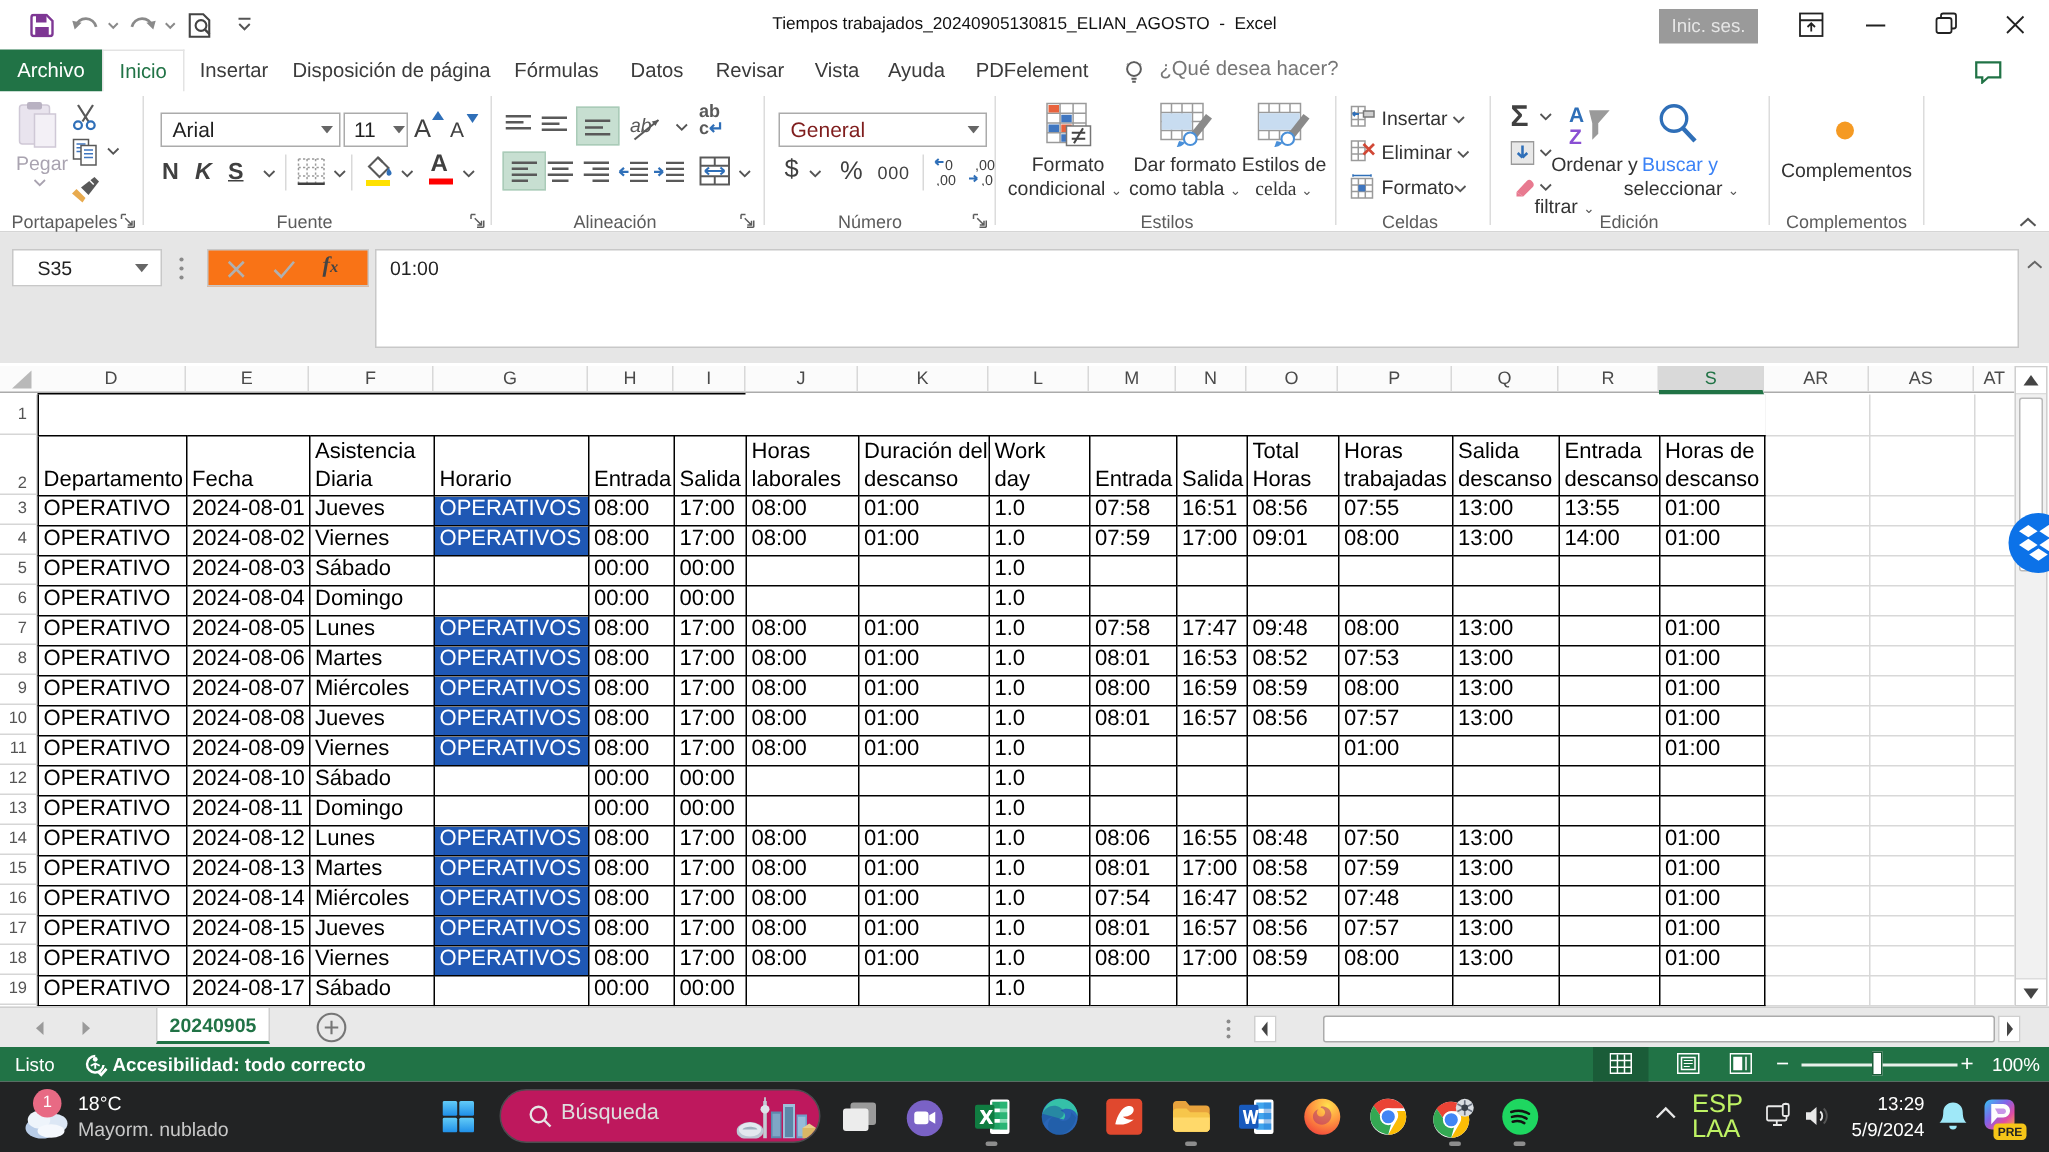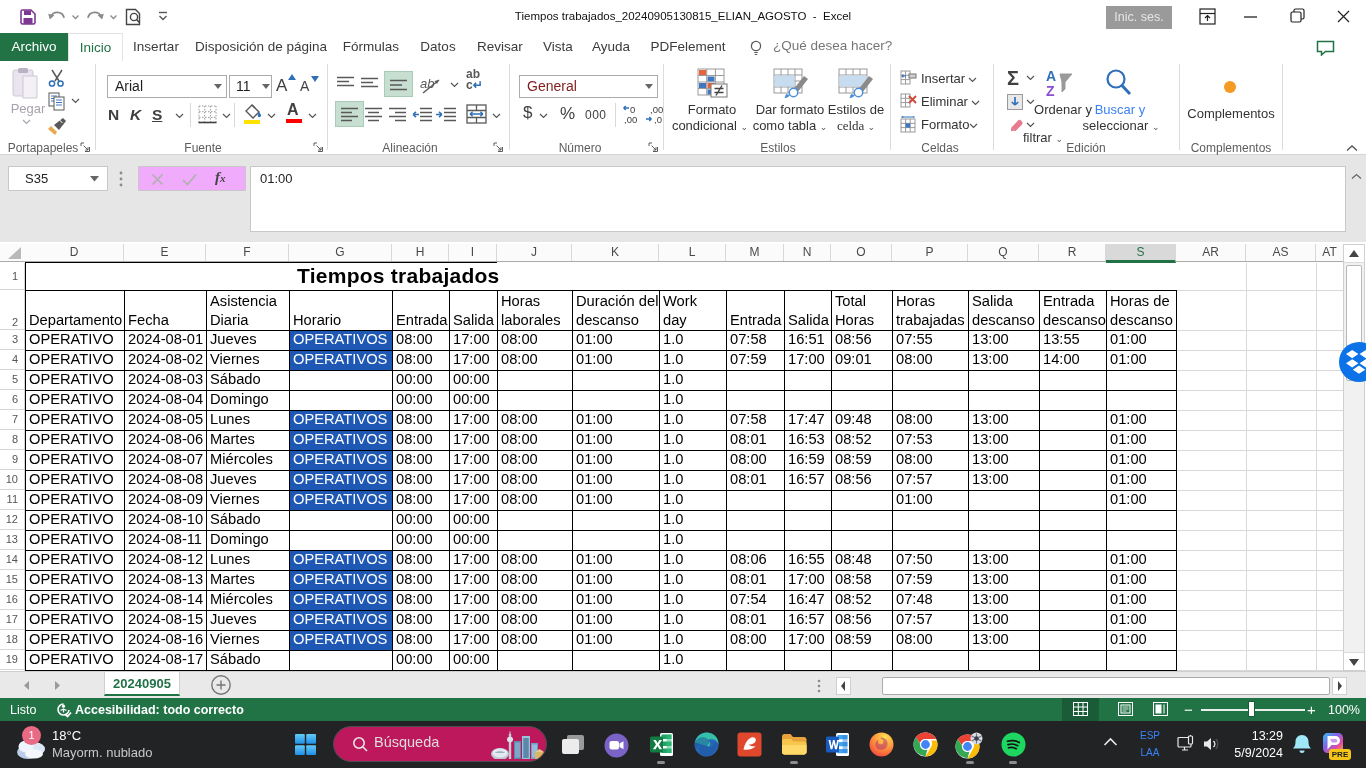--- a/index.html
+++ b/index.html
@@ -15,21 +15,21 @@
 .rtab{position:absolute;top:0;height:28px;font-size:13.5px;color:#3b3b3b;text-align:center;line-height:27px;}
 #tab-archivo{left:0;width:68px;background:#217346;color:#fff;}
 #tab-inicio{left:68px;width:55px;background:#fff;color:#217346;border:1px solid #e3e3e3;border-bottom:none;}
 
 #ribbon{left:0;top:61px;width:1366px;height:94px;background:#fff;border-bottom:1px solid #d5d5d5;}
 .gsep{position:absolute;top:3px;width:1px;height:86px;background:#dcdcdc;}
 .glabel{position:absolute;top:80px;font-size:12px;color:#5c5c5c;text-align:center;white-space:nowrap;}
 
 #fstrip{left:0;top:155px;width:1366px;height:87px;background:#e6e6e6;}
 #namebox{left:8px;top:11px;width:100px;height:25px;background:#fff;border:1px solid #c8c8c8;font-size:13px;color:#222;line-height:23px;padding-left:16px;}
-#fxbox{left:138px;top:11px;width:108px;height:25px;background:#f0abfc;border:1px solid #c8c8c8;}
+#fxbox{left:138px;top:11px;width:108px;height:25px;background:#f97316;border:1px solid #c8c8c8;}
 #fbar{left:250px;top:11px;width:1096px;height:66px;background:#fff;border:1px solid #c8c8c8;font-size:13px;color:#222;padding:4px 0 0 9px;}
 
 #grid{left:0;top:242px;width:1366px;height:429px;background:#fff;overflow:hidden;}
 #colheads{left:0;top:2px;width:1343px;height:18px;background:#fbfbfb;border-bottom:1px solid #ababab;}
 .ch{position:absolute;top:0;height:17px;font-size:12px;color:#4a4a4a;text-align:center;line-height:17px;border-right:1px solid #d8d8d8;}
 .gvl{position:absolute;background:#d8d8d8;width:1px;}
 .ghl{position:absolute;background:#d8d8d8;height:1px;}
 table#sheet{position:absolute;left:25px;top:21px;border-collapse:collapse;table-layout:fixed;background:#fff;width:1152px;}
 table#sheet td{border:1px solid #000;font-size:14.7px;color:#000;padding:0 0 0 3px;white-space:nowrap;overflow:hidden;vertical-align:bottom;line-height:18.6px;}
 table#sheet tr.dr td{line-height:15px;vertical-align:middle;padding-bottom:2px;}
@@ -843,21 +843,20 @@
           <td></td>
           <td></td>
           <td></td>
           <td></td>
           <td></td>
           <td></td>
         </tr>
   </tbody>
     </table>
   <div class="abs" id="blacktop"></div>
-  <div class="abs" id="titletext">Tiempos trabajados</div>
   <div class="abs" id="vscroll">
     <div class="sbtn" style="top:0;height:18px;border-bottom:1px solid #dcdcdc;background:#fff;"><svg width="20" height="18">
           <polygon points="10,5 15,12 5,12" fill="#444"></polygon>
         </svg></div>
     <div id="vthumb"></div>
     <div class="sbtn" style="top:407px;height:18px;border-top:1px solid #dcdcdc;background:#fff;"><svg width="20" height="18">
           <polygon points="10,13 15,6 5,6" fill="#444"></polygon>
         </svg></div>
   </div>
   <div class="abs" id="dropbox">
@@ -1060,21 +1059,21 @@
   <svg class="abs" style="left:1001px;top:11px" width="25" height="25" viewBox="0 0 25 25">
     <circle cx="12.5" cy="12.5" r="12" fill="#1ed760"></circle>
     <path d="M6.5 9.3c4-1.2 8.5-.8 11.8 1.2M7 12.6c3.3-1 7-.6 9.7 1.1M7.5 15.8c2.6-.8 5.5-.5 7.7.9" stroke="#121212" stroke-width="1.7" fill="none" stroke-linecap="round"></path>
   </svg>
   <div class="abs" style="left:1009px;top:40px;width:8px;height:3px;border-radius:2px;background:#8d8d8d;"></div>
 
   <svg class="abs" style="left:1104px;top:38px" width="0" height="0"></svg>
   <svg class="abs" style="left:1103px;top:16px" width="15" height="10">
       <path d="M1.5 8l6-6 6 6" stroke="#e8e8e8" stroke-width="1.6" fill="none"></path>
     </svg>
-  <div class="abs" style="left:1128px;top:6px;width:44px;text-align:center;color:#3b82f6;font-size:10px;line-height:17px;">ESP<br>LAA</div>
+  <div class="abs" style="left:1128px;top:6px;width:44px;color:#bef264;font-size:17px;line-height:17px;">ESP<br>LAA</div>
   <svg class="abs" style="left:1177px;top:14px" width="19" height="19" viewBox="0 0 19 19">
     <rect x="1" y="2.5" width="13" height="9.5" rx="1" fill="none" stroke="#e8e8e8" stroke-width="1.2"></rect>
     <path d="M5 15h6M7.5 12v3" stroke="#e8e8e8" stroke-width="1.2"></path>
     <rect x="11.5" y="1" width="4" height="8" rx="1" fill="#1d1f20" stroke="#e8e8e8" stroke-width="1.2"></rect>
     <path d="M13.5 1v-1" stroke="#e8e8e8"></path>
   </svg>
   <svg class="abs" style="left:1203px;top:15px" width="18" height="16" viewBox="0 0 18 16">
     <path d="M1 5.5h3l4-3.5v12l-4-3.5H1z" fill="#e8e8e8"></path>
     <path d="M10.5 5a4 4 0 010 6M12.8 3a7 7 0 010 10" stroke="#555" stroke-width="1.2" fill="none"></path>
     <path d="M10.5 5a4 4 0 010 6" stroke="#e8e8e8" stroke-width="1.2" fill="none"></path>

